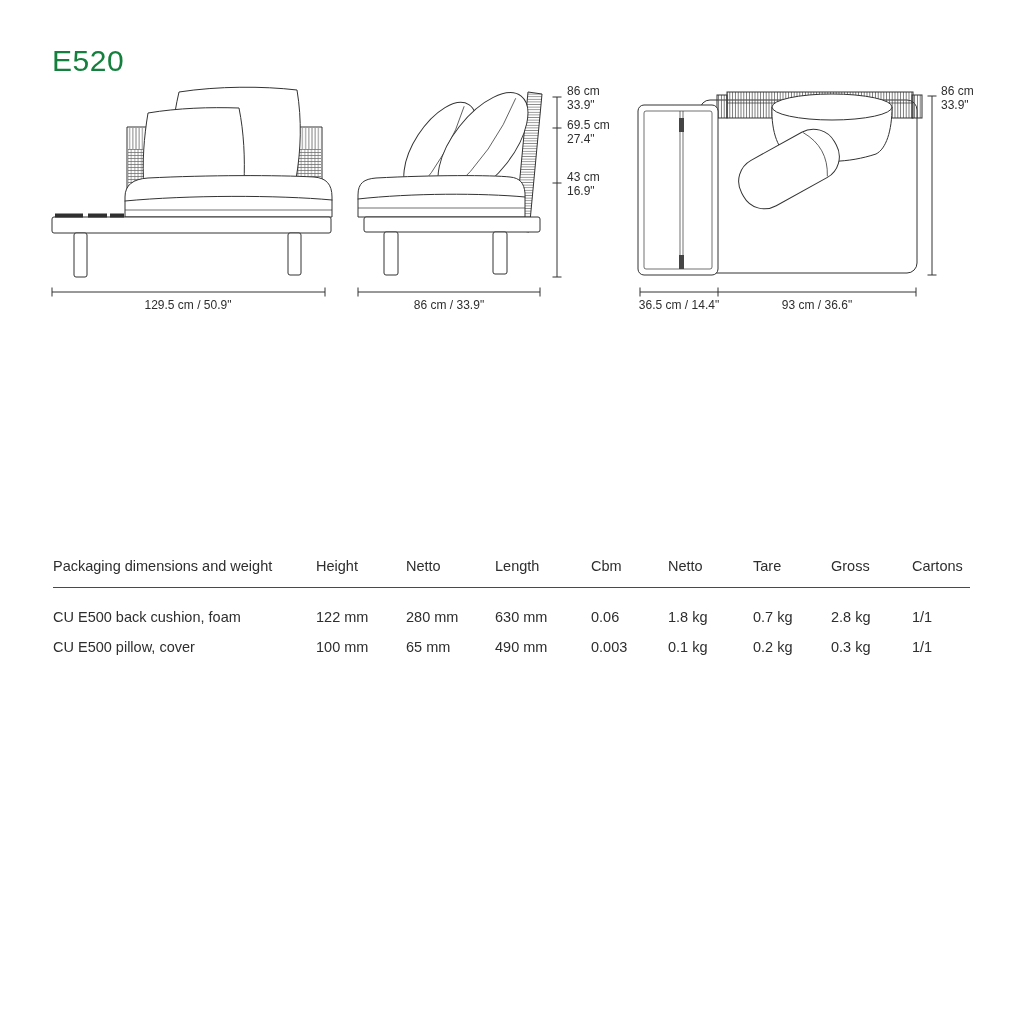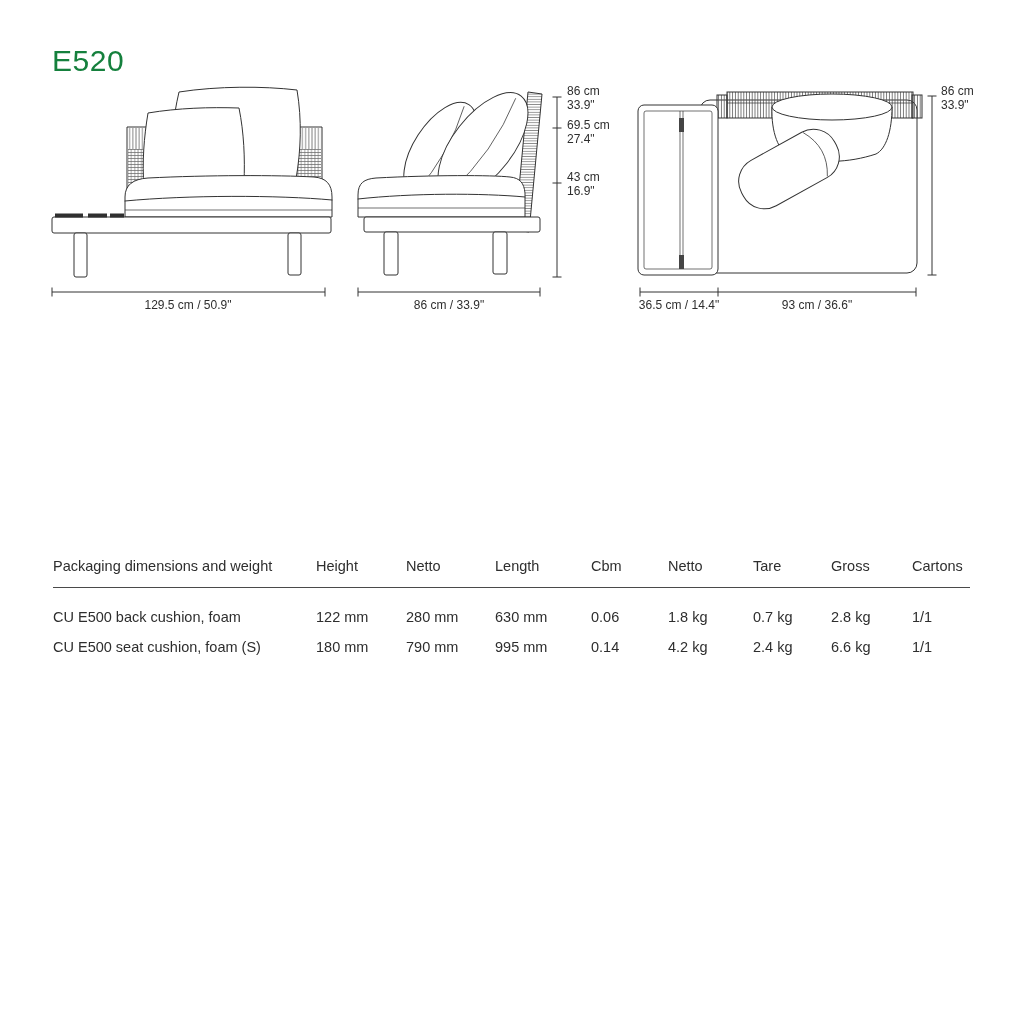--- a/index.html
+++ b/index.html
@@ -184,26 +184,26 @@
           <td>122 mm</td>
           <td>280 mm</td>
           <td>630 mm</td>
           <td>0.06</td>
           <td>1.8 kg</td>
           <td>0.7 kg</td>
           <td>2.8 kg</td>
           <td>1/1</td>
         </tr>
         <tr>
-          <td>CU E500 seat cushion, foam (S)</td>
-          <td>180 mm</td>
-          <td>790 mm</td>
-          <td>995 mm</td>
-          <td>0.14</td>
-          <td>4.2 kg</td>
-          <td>2.4 kg</td>
-          <td>6.6 kg</td>
+          <td>CU E500 pillow, cover</td>
+          <td>100 mm</td>
+          <td>65 mm</td>
+          <td>490 mm</td>
+          <td>0.003</td>
+          <td>0.1 kg</td>
+          <td>0.2 kg</td>
+          <td>0.3 kg</td>
           <td>1/1</td>
         </tr>
       </tbody>
   </table>
 
 </div>
 
 </body></html>

